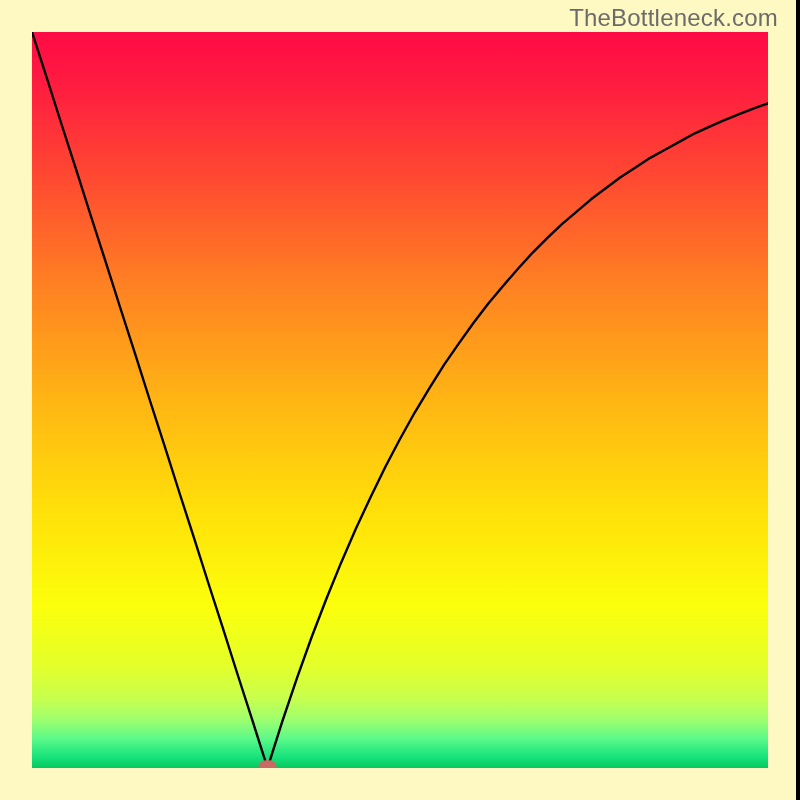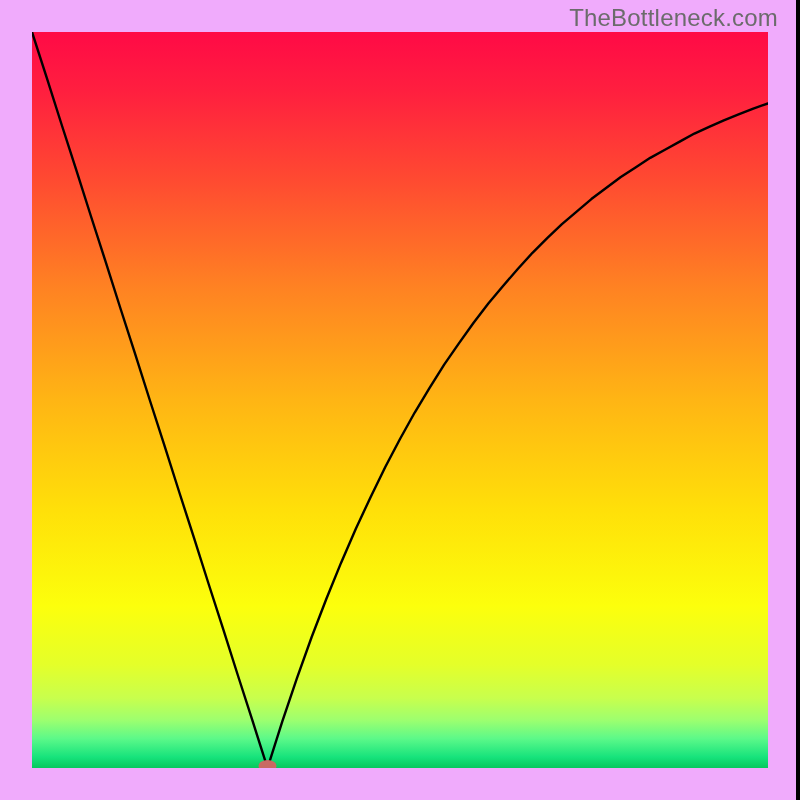--- a/index.html
+++ b/index.html
@@ -8,21 +8,21 @@
     width: 800px;
     height: 800px;
     background: #000;
     overflow: hidden;
     font-family: Arial, Helvetica, sans-serif;
   }
   .frame {
     position: relative;
     width: 796px;
     height: 800px;
-    background: #f0abfc;
+    background: #fef9c3;
     text-align: right;
   }
   .watermark {
     position: absolute;
     top: 4px;
     right: 18px;
     color: #6b6b6b;
     font-size: 24px;
     font-weight: 400;
     letter-spacing: 0.2px;

